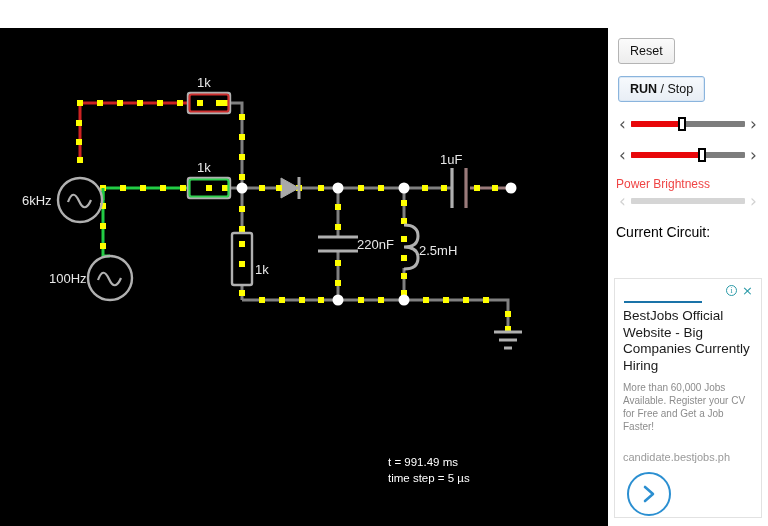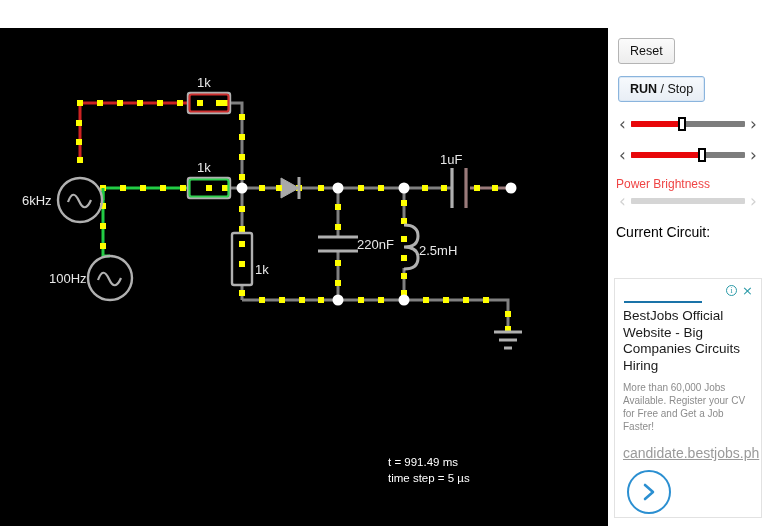--- a/index.html
+++ b/index.html
@@ -183,24 +183,23 @@
     color: #1a1a1a;
     cursor: pointer;
   }
   .ad-body {
     font-size: 10px;
     line-height: 13px;
     color: #8c8c8c;
     margin-top: 7px;
   }
   .ad-url {
-    font-size: 14px;
+    font-size: 11px;
     color: #9a9a9a;
-    margin-top: 12px;
-    text-decoration: underline;
+    margin-top: 18px;
   }
   .ad-cta {
     margin: 9px 0 0 4px;
     width: 44px; height: 44px;
     border: 2px solid #2b8fd1;
     border-radius: 50%;
     display: flex;
     align-items: center;
     justify-content: center;
     cursor: pointer;
@@ -447,21 +446,21 @@
 
     <span class="current-circuit-label">Current Circuit:</span>
   </div>
 
   <div id="ad">
     <div class="ad-top">
       <div class="ad-info">i</div>
       <div class="ad-close">×</div>
     </div>
     <div class="ad-rule"></div>
-    <div class="ad-title">BestJobs Official Website - Big Companies Circuits Hiring</div>
+    <div class="ad-title">BestJobs Official Website - Big Companies Currently Hiring</div>
     <div class="ad-body">More than 60,000 Jobs Available. Register your CV for Free and Get a Job Faster!</div>
     <div class="ad-url">candidate.bestjobs.ph</div>
     <div class="ad-cta">
       <svg width="20" height="20" viewBox="0 0 20 20">
         <path d="M6,3 L14,10 L6,17" stroke="#2b8fd1" stroke-width="2.6" fill="none" stroke-linecap="round" stroke-linejoin="round"></path>
       </svg>
     </div>
   </div>
 
 </div>

